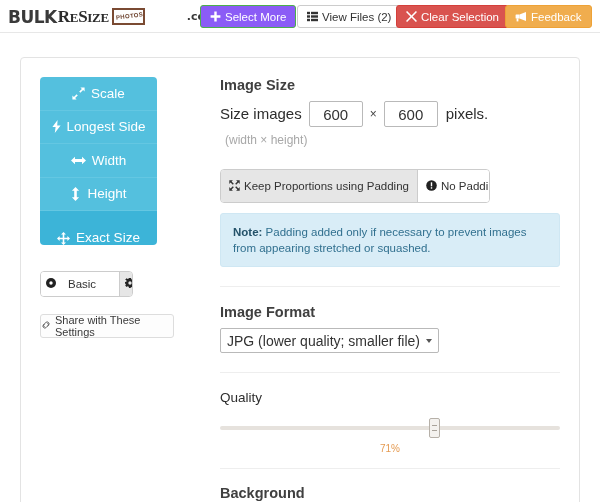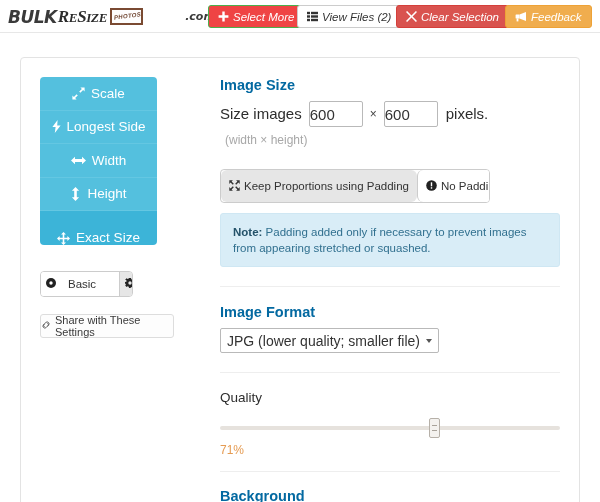--- a/index.html
+++ b/index.html
@@ -13,21 +13,21 @@
 
   
   .header {
     position: absolute; left: 0; top: 0;
     width: 600px; height: 33px;
     background: #ffffff;
     border-bottom: 1px solid #e7e7e7;
   }
   .header-inner {
     position: relative;
-    width: 600px; height: 32px; font-style: italic;
+    width: 600px; height: 32px;
   }
 
   
   .logo {
     position: absolute; left: 8px; top: 7px;
     display: flex; align-items: center;
     height: 19px;
     white-space: nowrap;
   }
   .logo-bulk {
@@ -82,21 +82,21 @@
     color: #ffffff;
     display: flex; align-items: center; justify-content: center;
     gap: 4px;
     padding: 0 9px;
     border: 1px solid transparent;
     cursor: pointer;
     user-select: none;
     white-space: nowrap;
   }
   .hbtn .ic { display: flex; align-items: center; }
-  .hbtn-select { left: 208px; background: #ef4444; border-color: #4cae4c; }
+  .hbtn-select { left: 200px; background: #8b5cf6; border-color: #4cae4c; }
   .hbtn-view {
     left: 297px; background: #ffffff; color: #333333;
     border: 1px solid #cccccc;
   }
   .hbtn-clear { left: 396px; background: #d9534f; border-color: #d43f3a; }
   .hbtn-feed  { left: 505px; background: #f0ad4e; border-color: #eea236; }
 
   
   .card {
     position: absolute;
@@ -166,40 +166,40 @@
     cursor: pointer;
     user-select: none;
   }
 
   
   .main { position: absolute; left: 199px; top: 19px; width: 340px; }
 
   .sec-title {
     font-size: 14.5px;
     font-weight: bold;
-    color: #0369a1;
+    color: #404040;
     margin: 0 0 8px 0;
   }
 
   .size-row {
     display: flex; align-items: center;
     flex-wrap: wrap;
     font-size: 15px;
     color: #2d2d2d;
     line-height: 26px;
   }
   .size-row .lbl { margin-right: 7px; }
   .num-input {
     width: 54px; height: 26px;
     border: 1px solid #b9b9b9;
     border-radius: 2px;
     background: #ffffff;
     font-size: 15px;
     color: #333333;
-    text-align: left;
+    text-align: center;
     font-family: "Liberation Sans", sans-serif;
     padding: 0;
   }
   .times { margin: 0 7px; font-size: 12px; color: #444444; }
   .px { margin-left: 8px; }
   .hint { color: #a8a8a8; font-size: 12px; margin-left: 5px; }
 
   .btn-group {
     display: flex;
     margin-top: 16px;
@@ -212,21 +212,20 @@
     height: 24px;
     background: #ffffff;
     font-size: 11.5px;
     color: #333333;
     display: flex; align-items: center; justify-content: center;
     gap: 4px;
     cursor: pointer;
     user-select: none;
     white-space: nowrap;
     padding: 16px 8px;
-    border-radius: 6px;
   }
   .bg-btn.active { background: #e6e6e6; }
   .bg-btn + .bg-btn { border-left: 1px solid #cccccc; }
 
   .note {
     margin-top: 10px;
     width: 340px;
     background: #d9edf7;
     border: 1px solid #cfe7f3;
     border-radius: 3px;
@@ -287,22 +286,22 @@
   .slider-handle::after {
     content: "";
     position: absolute; left: 2px;
     width: 5px; height: 1px;
     background: #a9a39b;
   }
   .slider-handle::before { top: 6px; }
   .slider-handle::after  { top: 11px; }
   .qvalue {
     width: 340px;
-    text-align: left;
-    font-size: 12px;
+    text-align: center;
+    font-size: 10px;
     color: #e59b52;
     margin-top: 4px;
   }
   .sec-title-bg { margin-bottom: 6px; }
 </style>
 </head>
 <body>
 
 <div class="header">
   <div class="header-inner">

